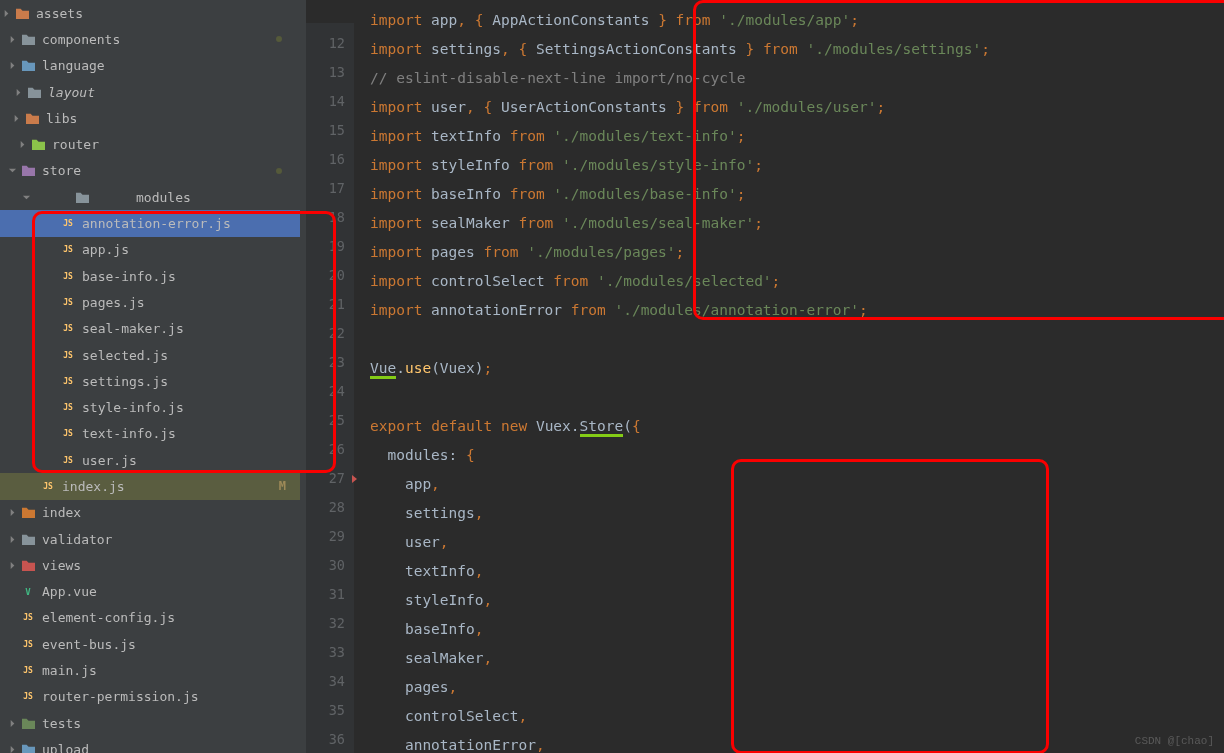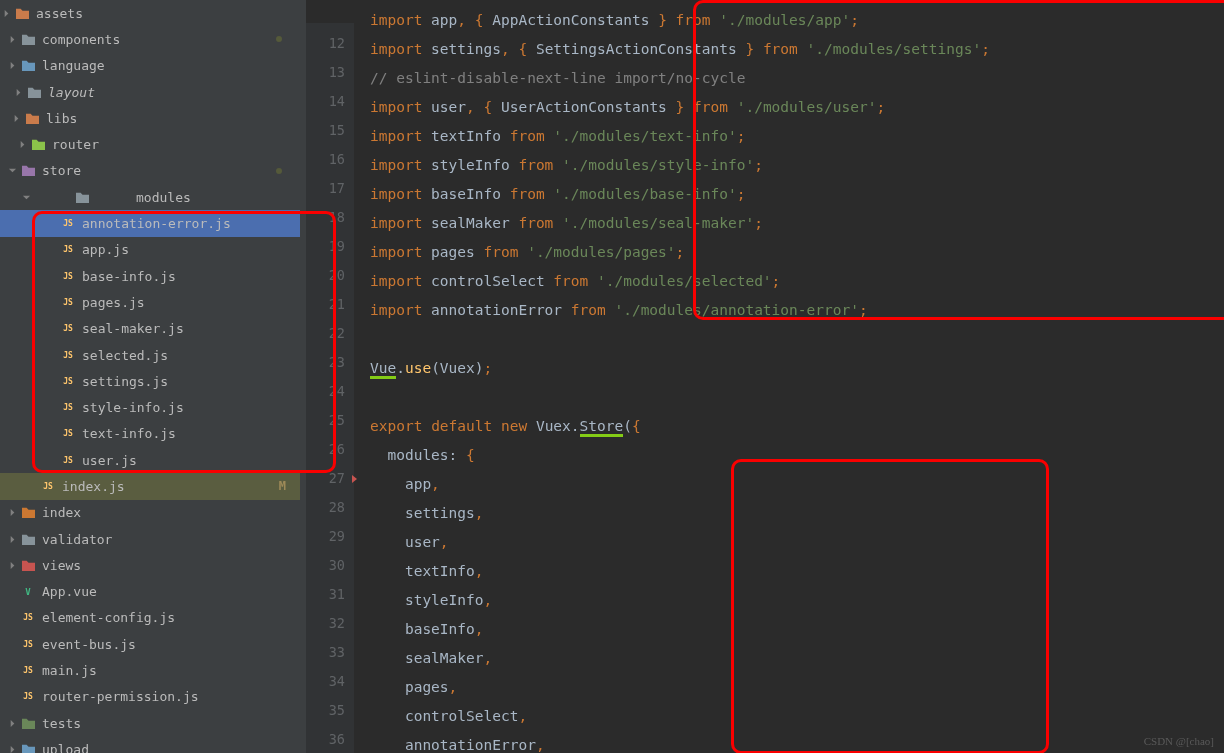--- a/index.html
+++ b/index.html
@@ -161,21 +161,21 @@
   border-radius: 10px;
   pointer-events: none;
   z-index: 10;
 }
 .watermark {
   position: fixed;
   right: 10px;
   bottom: 6px;
   color: #5a5a5a;
   font-size: 11px;
-  font-family: Liberation Serif, serif;
+  font-family: Liberation Mono, monospace;
   z-index: 20;
 }
 </style>
 </head>
 <body>
 
 <div class="sidebar">
   <div id="tree">
       <div class="tree-item" style="padding-left: 0;">
         <span class="chev">

